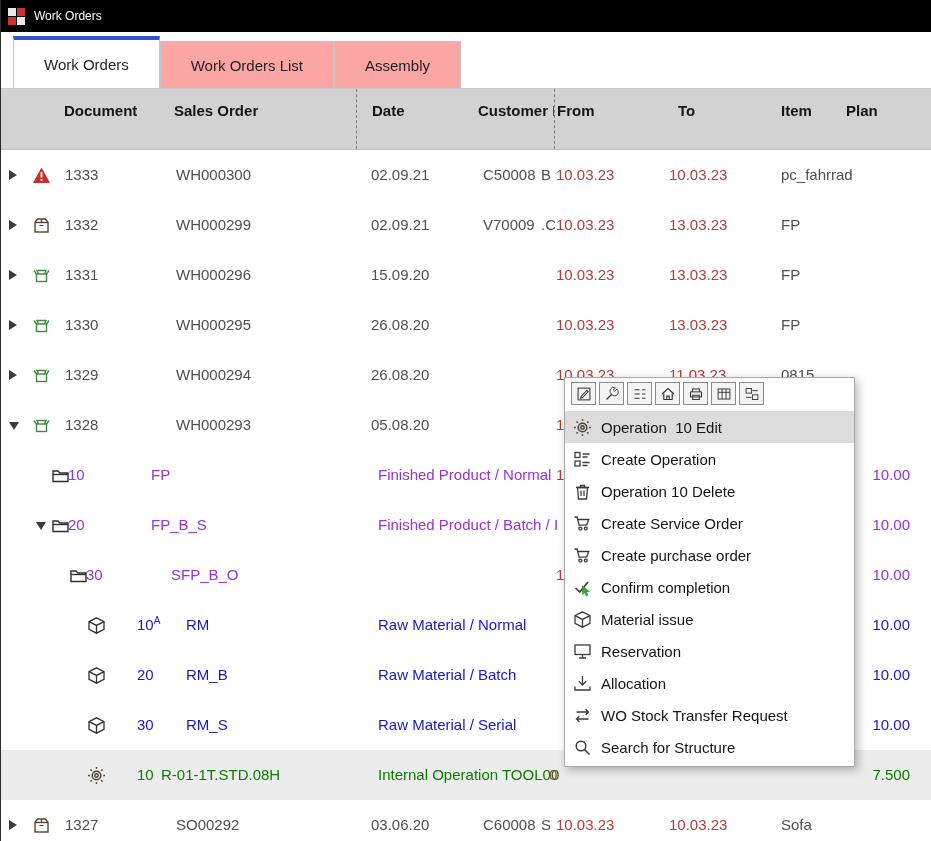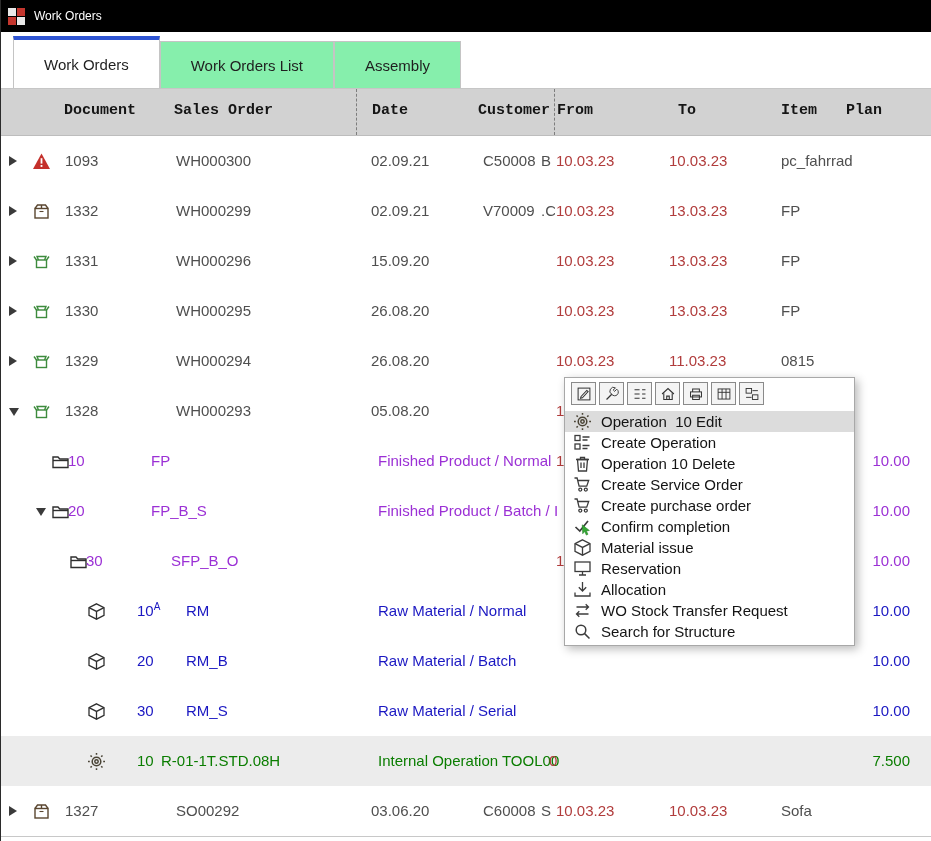--- a/index.html
+++ b/index.html
@@ -12,25 +12,25 @@
   .titlebar{height:32px;background:#000;display:flex;align-items:center;padding-left:7px;}
   .app-logo{width:17px;height:17px;display:grid;grid-template-columns:1fr 1fr;grid-template-rows:1fr 1fr;gap:1px;background:#000;}
   .app-logo span{display:block;}
   .app-logo span:nth-child(1){background:#e8e8e8;}
   .app-logo span:nth-child(2){background:#c4362e;}
   .app-logo span:nth-child(3){background:#c4362e;}
   .app-logo span:nth-child(4){background:#e8e8e8;}
   .win-title{color:#fff;font-size:12px;margin-left:9px;}
   
   .tabs{height:56px;background:#fff;display:flex;align-items:flex-end;padding-left:12px;}
-  .tab{font-size:15px;color:#1f1f1f;background:#86efac;border:1px solid #c4c4c4;border-bottom:none;
+  .tab{font-size:15px;color:#1f1f1f;background:#fca5a5;border:1px solid #c4c4c4;border-bottom:none;
        height:47px;display:flex;align-items:center;padding:0 30px;box-sizing:border-box;}
   .tab.active{background:#fff;border-top:4px solid #2f55d4;height:52px;}
   
-  .thead{position:relative;height:48px;background:#d2d2d2;border-top:1px solid #c6c6c6;border-bottom:1px solid #bdbdbd;box-sizing:border-box;font-family:Liberation Mono, monospace;}
+  .thead{position:relative;height:62px;background:#d2d2d2;border-top:1px solid #c6c6c6;border-bottom:1px solid #bdbdbd;box-sizing:border-box;}
   .thead span{position:absolute;line-height:43px;font-weight:bold;font-size:15px;color:#151515;white-space:nowrap;}
   .col-divider{position:absolute;top:0;bottom:0;width:0;border-left:1px dashed #7d7d7d;}
   
   .tbody{position:relative;border-bottom:1px solid #c8c8c8;}
   .row{position:relative;height:50px;font-size:15px;color:#4f4f4f;}
   .row span{position:absolute;line-height:50px;white-space:nowrap;}
   .row.highlighted{background:#ececec;}
   .row.purple{color:#9b30d5;}
   .row.blue{color:#1a17c2;text-decoration:underline;}
   .row.operation{color:#0a7d00;}
@@ -61,21 +61,21 @@
   .operation .c-code{left:160px;}
   .hdr-customer{width:76px;overflow:hidden;}
   
   .context-menu{position:absolute;left:563px;top:377px;width:291px;background:#fff;
     border:1px solid #a8a8a8;box-shadow:3px 3px 9px rgba(0,0,0,.28);z-index:20;box-sizing:border-box;}
   .menu-toolbar{display:flex;gap:3px;padding:4px 5px 4px 6px;}
   .toolbar-btn{width:25px;height:23px;border:1px solid #8a8a8a;background:#f4f4f4;
     display:flex;align-items:center;justify-content:center;box-sizing:border-box;}
   .toolbar-btn svg{width:16px;height:16px;display:block;}
   .menu-items{padding:2px 0 3px 0;}
-  .menu-item{height:21px;display:flex;align-items:center;padding-left:8px;font-size:15px;color:#141414;}
+  .menu-item{height:32px;display:flex;align-items:center;padding-left:8px;font-size:15px;color:#141414;}
   .menu-item.highlighted{background:#dcdcdc;}
   .mi-icon{width:19px;height:19px;margin-right:9px;flex:none;line-height:0;}
   .mi-icon svg{width:19px;height:19px;display:block;}
   .mi-label{white-space:pre;}
 </style>
 </head>
 <body>
 
 <div class="titlebar">
   <div class="app-logo">
@@ -109,21 +109,21 @@
 <div class="tbody">
     <div class="row order">
     <span class="expander tri-right"></span>
     <span class="cell-icon">
         <svg viewBox="0 0 19 19">
           <path d="M9.5 1.5 18 17H1Z" fill="#c4302b"></path>
           <rect x="8.6" y="6.2" width="1.8" height="5.4" fill="#fff"></rect>
           <rect x="8.6" y="13" width="1.8" height="1.9" fill="#fff"></rect>
         </svg>
       </span>
-    <span class="c-doc">1093</span>
+    <span class="c-doc">1333</span>
     <span class="c-so">WH000300</span>
     <span class="c-date">02.09.21</span>
     <span class="c-customer">C50008</span>
     <span class="c-name">B</span>
     <span class="c-from red">10.03.23</span>
     <span class="c-to red">10.03.23</span>
     <span class="c-item">pc_fahrrad</span>
 
   </div>
     <div class="row order">

